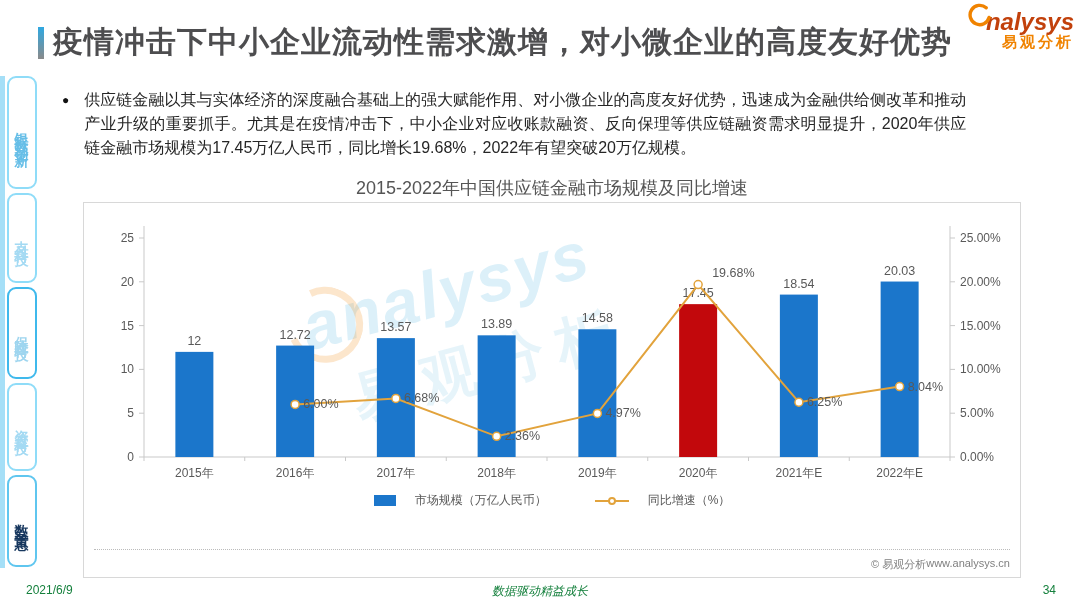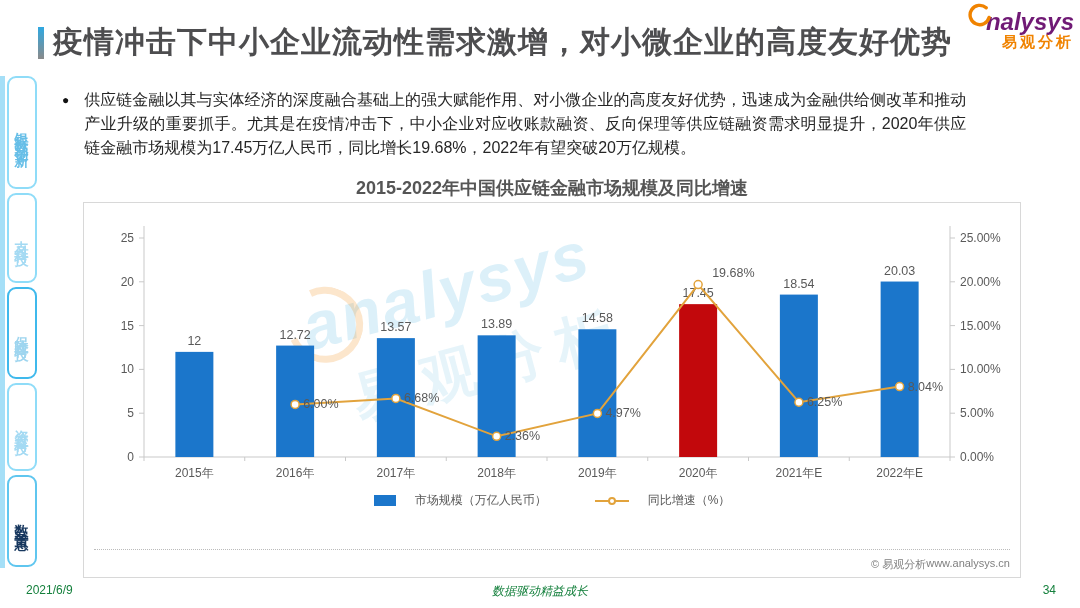--- a/index.html
+++ b/index.html
@@ -18,31 +18,31 @@
   .tab.t4{top:475px;height:92px;border-color:#5FC6EF;} .tab.t4 span{color:#17375E;}
 
   
   .header{position:absolute;left:38px;top:22px;display:flex;align-items:flex-start;z-index:2;}
   .accent{width:6px;height:32px;background:linear-gradient(#2FA8E1,#8A8A8A);margin-right:9px;margin-top:5px;}
   .header h1{margin:0;font-size:30px;font-weight:bold;color:#4D4D4F;letter-spacing:1px;white-space:nowrap;}
 
   .logo{position:absolute;right:6px;top:8px;text-align:right;z-index:3;}
   .logo-top{display:flex;align-items:center;justify-content:flex-end;}
   .swoosh{width:27px;height:27px;margin-right:-5px;position:relative;top:-6px;}
-  .logo-en{font-size:24px;font-style:italic;font-weight:bold;color:#701a75;}
+  .logo-en{font-size:24px;font-style:italic;font-weight:bold;color:#c2410c;}
   .logo-cn{font-size:15px;font-weight:bold;color:#F08300;letter-spacing:3px;margin-top:-3px;}
 
   
   .intro{position:absolute;left:62px;top:88px;width:920px;display:flex;}
   .bullet{font-size:12px;color:#111;margin-right:15px;margin-top:5px;flex:0 0 auto;}
   .intro p{margin:0;font-size:16px;line-height:24px;color:#262626;text-align:justify;width:882px;}
 
   
   .chart-title{position:absolute;left:83px;top:176px;width:938px;text-align:center;
-               font-size:18px;font-weight:bold;color:#555;}
+               font-size:18px;font-weight:normal;color:#555;}
   .chart-box{position:absolute;left:83px;top:202px;width:938px;height:376px;border:1px solid #D8D8D8;
              background:#fff;box-sizing:border-box;}
   #chart-svg{position:absolute;left:0;top:0;font-family:"Liberation Sans","DejaVu Sans",sans-serif;}
 
   .watermark{position:absolute;left:225px;top:46px;transform:rotate(-15deg);pointer-events:none;z-index:0;}
   .wm-ring{position:absolute;left:-16px;top:2px;width:62px;height:62px;border:7px solid rgba(240,131,0,0.20);
            border-left-color:transparent;border-radius:50%;transform:rotate(35deg);}
   .wm-en{font-size:66px;font-style:italic;font-weight:bold;color:rgba(60,170,220,0.18);letter-spacing:2px;}
   .wm-cn{font-size:56px;font-weight:bold;color:rgba(60,170,220,0.13);letter-spacing:14px;margin:8px 0 0 30px;}
 

